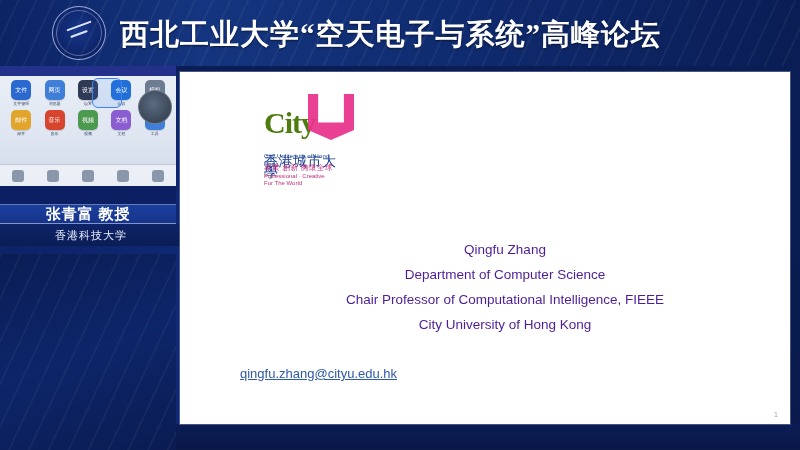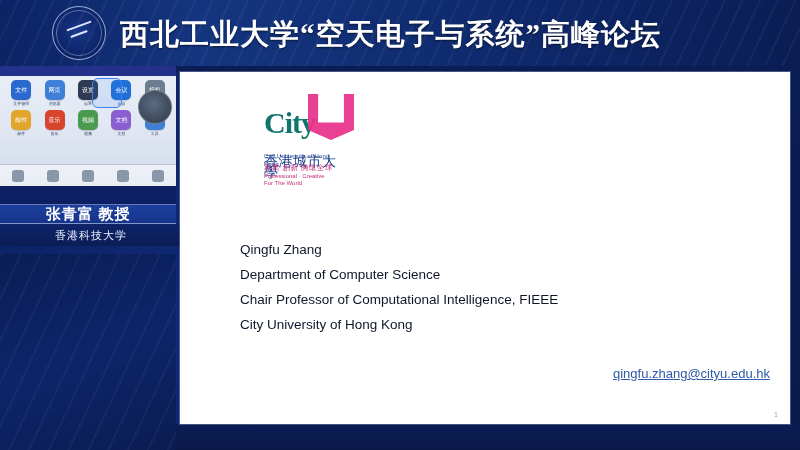--- a/index.html
+++ b/index.html
@@ -141,21 +141,21 @@
   .slide {
     position:absolute; left:180px; top:72px; width:610px; height:352px;
     background:#ffffff;
     box-shadow: 0 0 0 1px rgba(255,255,255,.25);
     overflow:hidden;
   }
   .cityu-logo { position:absolute; left:42px; top:16px; width:120px; height:78px; }
   .cityu-word {
     position:absolute; left:42px; top:18px;
     font-family:"Liberation Serif", serif; font-size:30px; font-weight:bold;
-    color:#0f766e; letter-spacing:-1px;
+    color:#4d7c0f; letter-spacing:-1px;
   }
   .cityu-u {
     position:absolute; left:86px; top:6px; width:46px; height:46px;
     background:#e8308a;
     clip-path: polygon(0 0, 22% 0, 22% 62%, 78% 62%, 78% 0, 100% 0, 100% 78%, 50% 100%, 0 78%);
     opacity:.92;
   }
   .cityu-cn {
     position:absolute; left:42px; top:68px;
     font-family:Liberation Sans, sans-serif; font-size:14px; color:#1b3f8f; line-height:11px;
@@ -175,26 +175,26 @@
   }
 
   .slide-title {
     position:absolute; left:60px; top:78px; width:530px;
     text-align:center; color:#1f3864;
     font-size:21px; line-height:31px; font-weight:normal;
   }
   .slide-title .l2 { display:block; }
 
   .author-block {
-    position:absolute; left:60px; top:165px; width:530px; 
-    color:#0f172a;
+    position:absolute; left:60px; top:165px; width:530px; text-align:center;
+    color:#4c1d95;
   }
   .author-block div { font-size:13.5px; line-height:25px; }
   .slide-email {
-    position:absolute; left:60px; top:292px; width:530px; text-align:right;
+    position:absolute; left:60px; top:292px; width:530px; text-align:left;
   }
   .slide-email a {
     color:#2e5aa8; font-size:13px; text-decoration:underline;
   }
   .slide-page {
     position:absolute; right:12px; bottom:6px; font-size:7px; color:#9aa5b8;
   }
 
   
   .right-fill {

